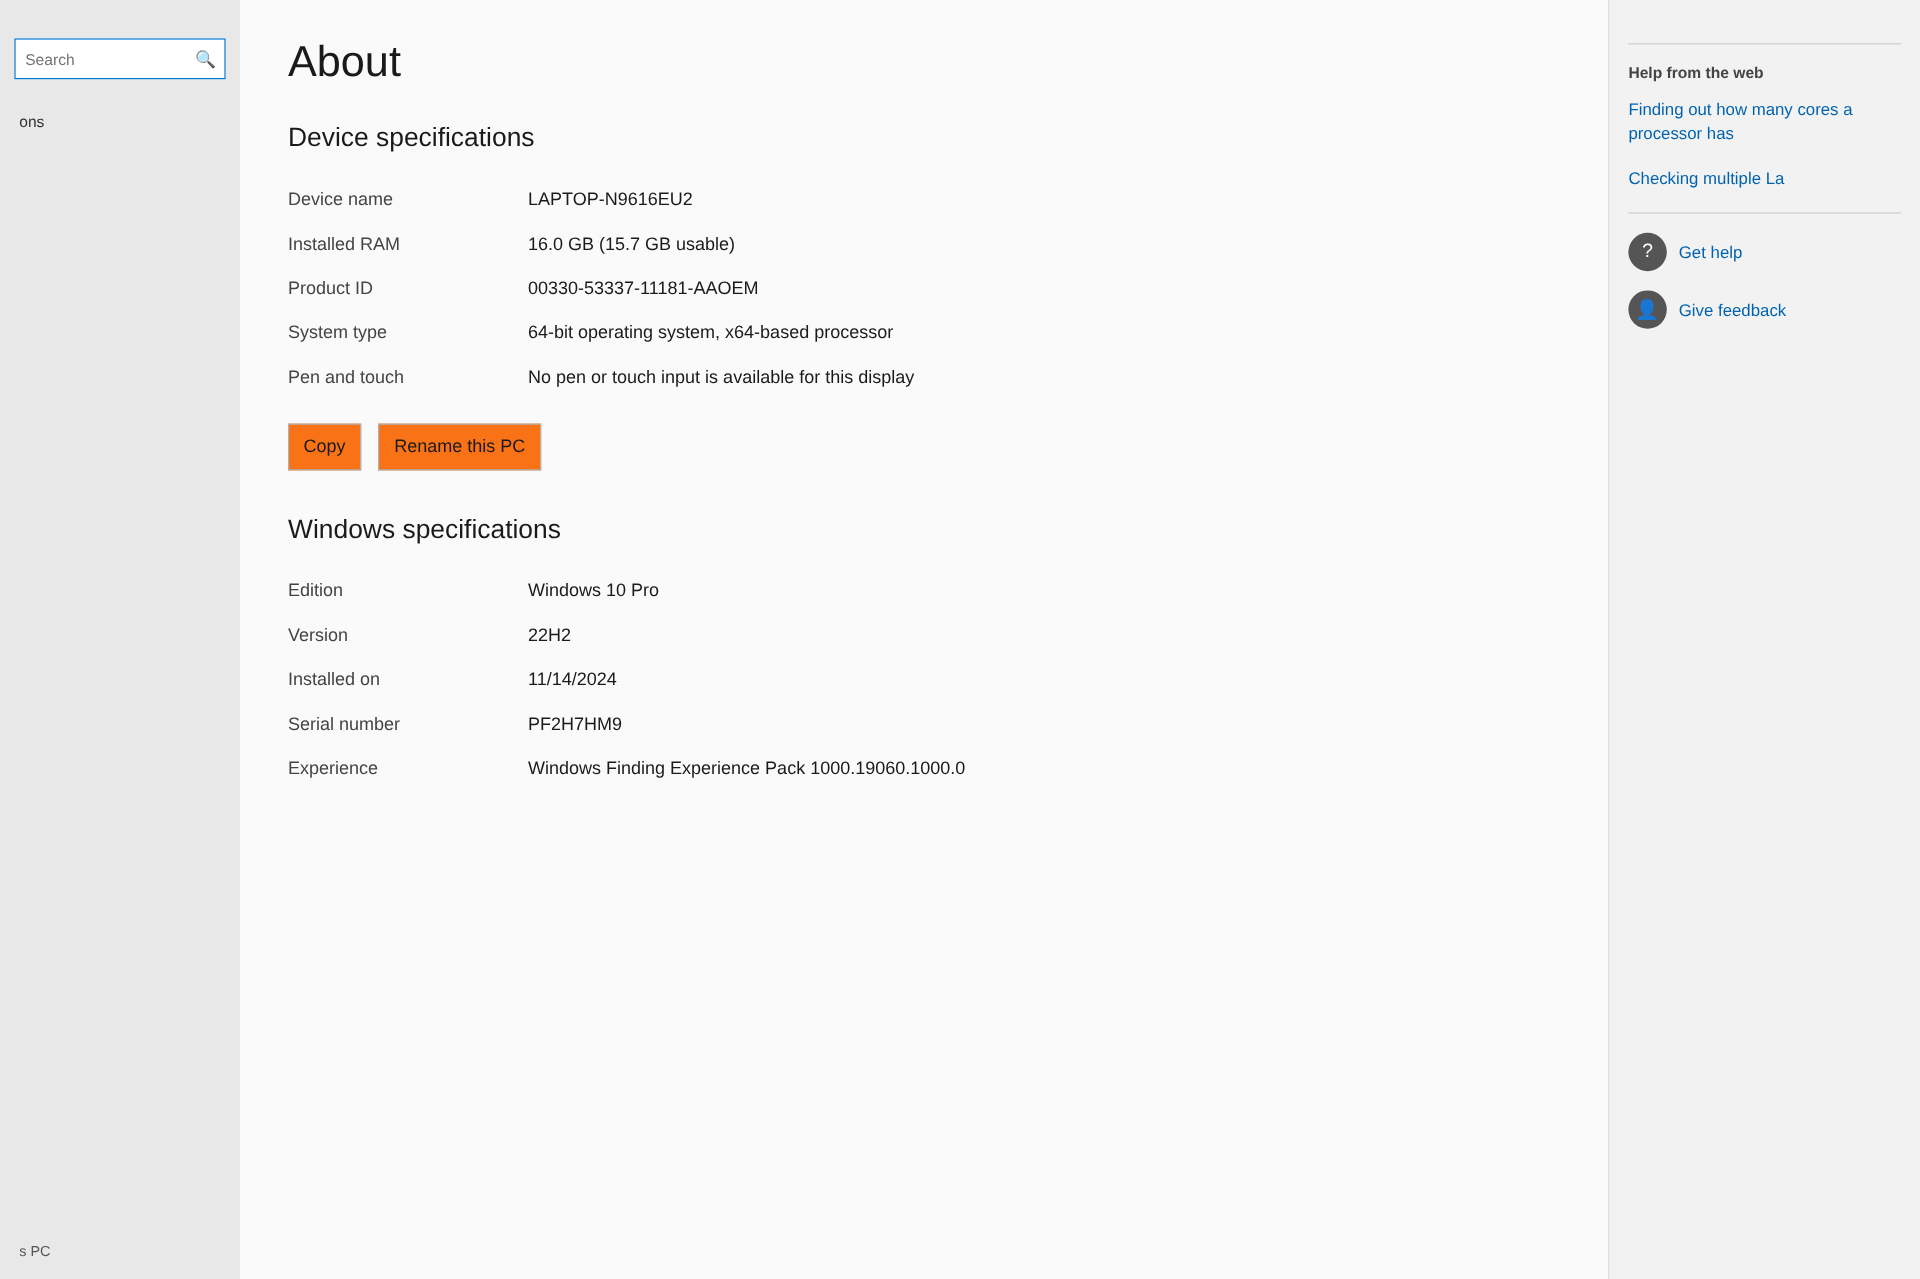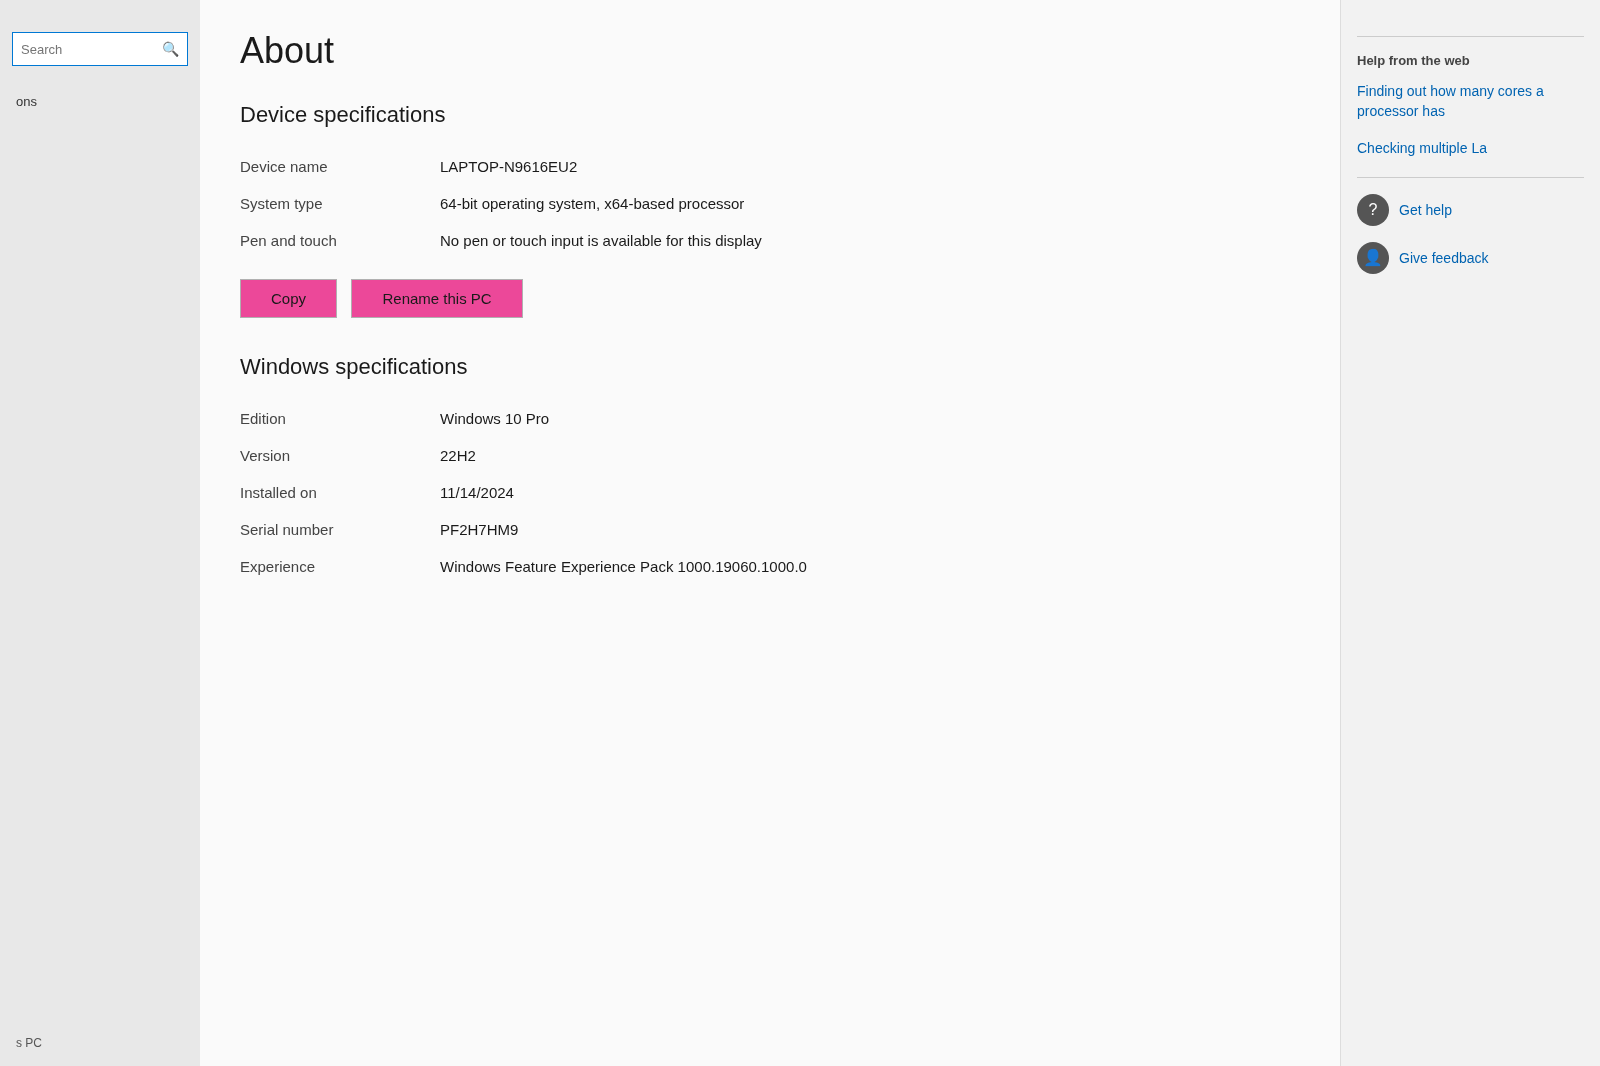--- a/index.html
+++ b/index.html
@@ -104,22 +104,22 @@
       width: 200px;
       min-width: 180px;
     }
 
     .specs-table tr td:last-child {
       color: #1a1a1a;
     }
 
     .btn {
       display: inline-block;
-      padding: 10px 30px;
-      background: #ec4899;
+      padding: 10px 12px;
+      background: #f97316;
       border: 1px solid #b0b0b0;
       font-size: 15px;
       color: #1a1a1a;
       cursor: pointer;
       margin-bottom: 12px;
       margin-right: 10px;
       font-family: 'Segoe UI', Arial, sans-serif;
     }
 
     .buttons-row {
@@ -203,20 +203,28 @@
 
   <h2 class="section-title">Device specifications</h2>
 
   <table class="specs-table">
     <tbody id="device-specs-tbody">
     <tr>
       <td>Device name</td>
       <td>LAPTOP-N9616EU2</td>
     </tr>
         <tr>
+      <td>Installed RAM</td>
+      <td>16.0 GB (15.7 GB usable)</td>
+    </tr>
+        <tr>
+      <td>Product ID</td>
+      <td>00330-53337-11181-AAOEM</td>
+    </tr>
+        <tr>
       <td>System type</td>
       <td>64-bit operating system, x64-based processor</td>
     </tr>
         <tr>
       <td>Pen and touch</td>
       <td>No pen or touch input is available for this display</td>
     </tr>
       </tbody>
   </table>
 
@@ -240,21 +248,21 @@
         <tr>
       <td>Installed on</td>
       <td>11/14/2024</td>
     </tr>
         <tr>
       <td>Serial number</td>
       <td>PF2H7HM9</td>
     </tr>
         <tr>
       <td>Experience</td>
-      <td>Windows Feature Experience Pack 1000.19060.1000.0</td>
+      <td>Windows Finding Experience Pack 1000.19060.1000.0</td>
     </tr>
       </tbody>
   </table>
 </div>
 
 <div class="right-panel">
   <hr class="right-panel-divider">
   <div class="right-section-title">Help from the web</div>
   <div id="help-links-container">
       <a class="right-link">Finding out how many cores a processor has</a>

